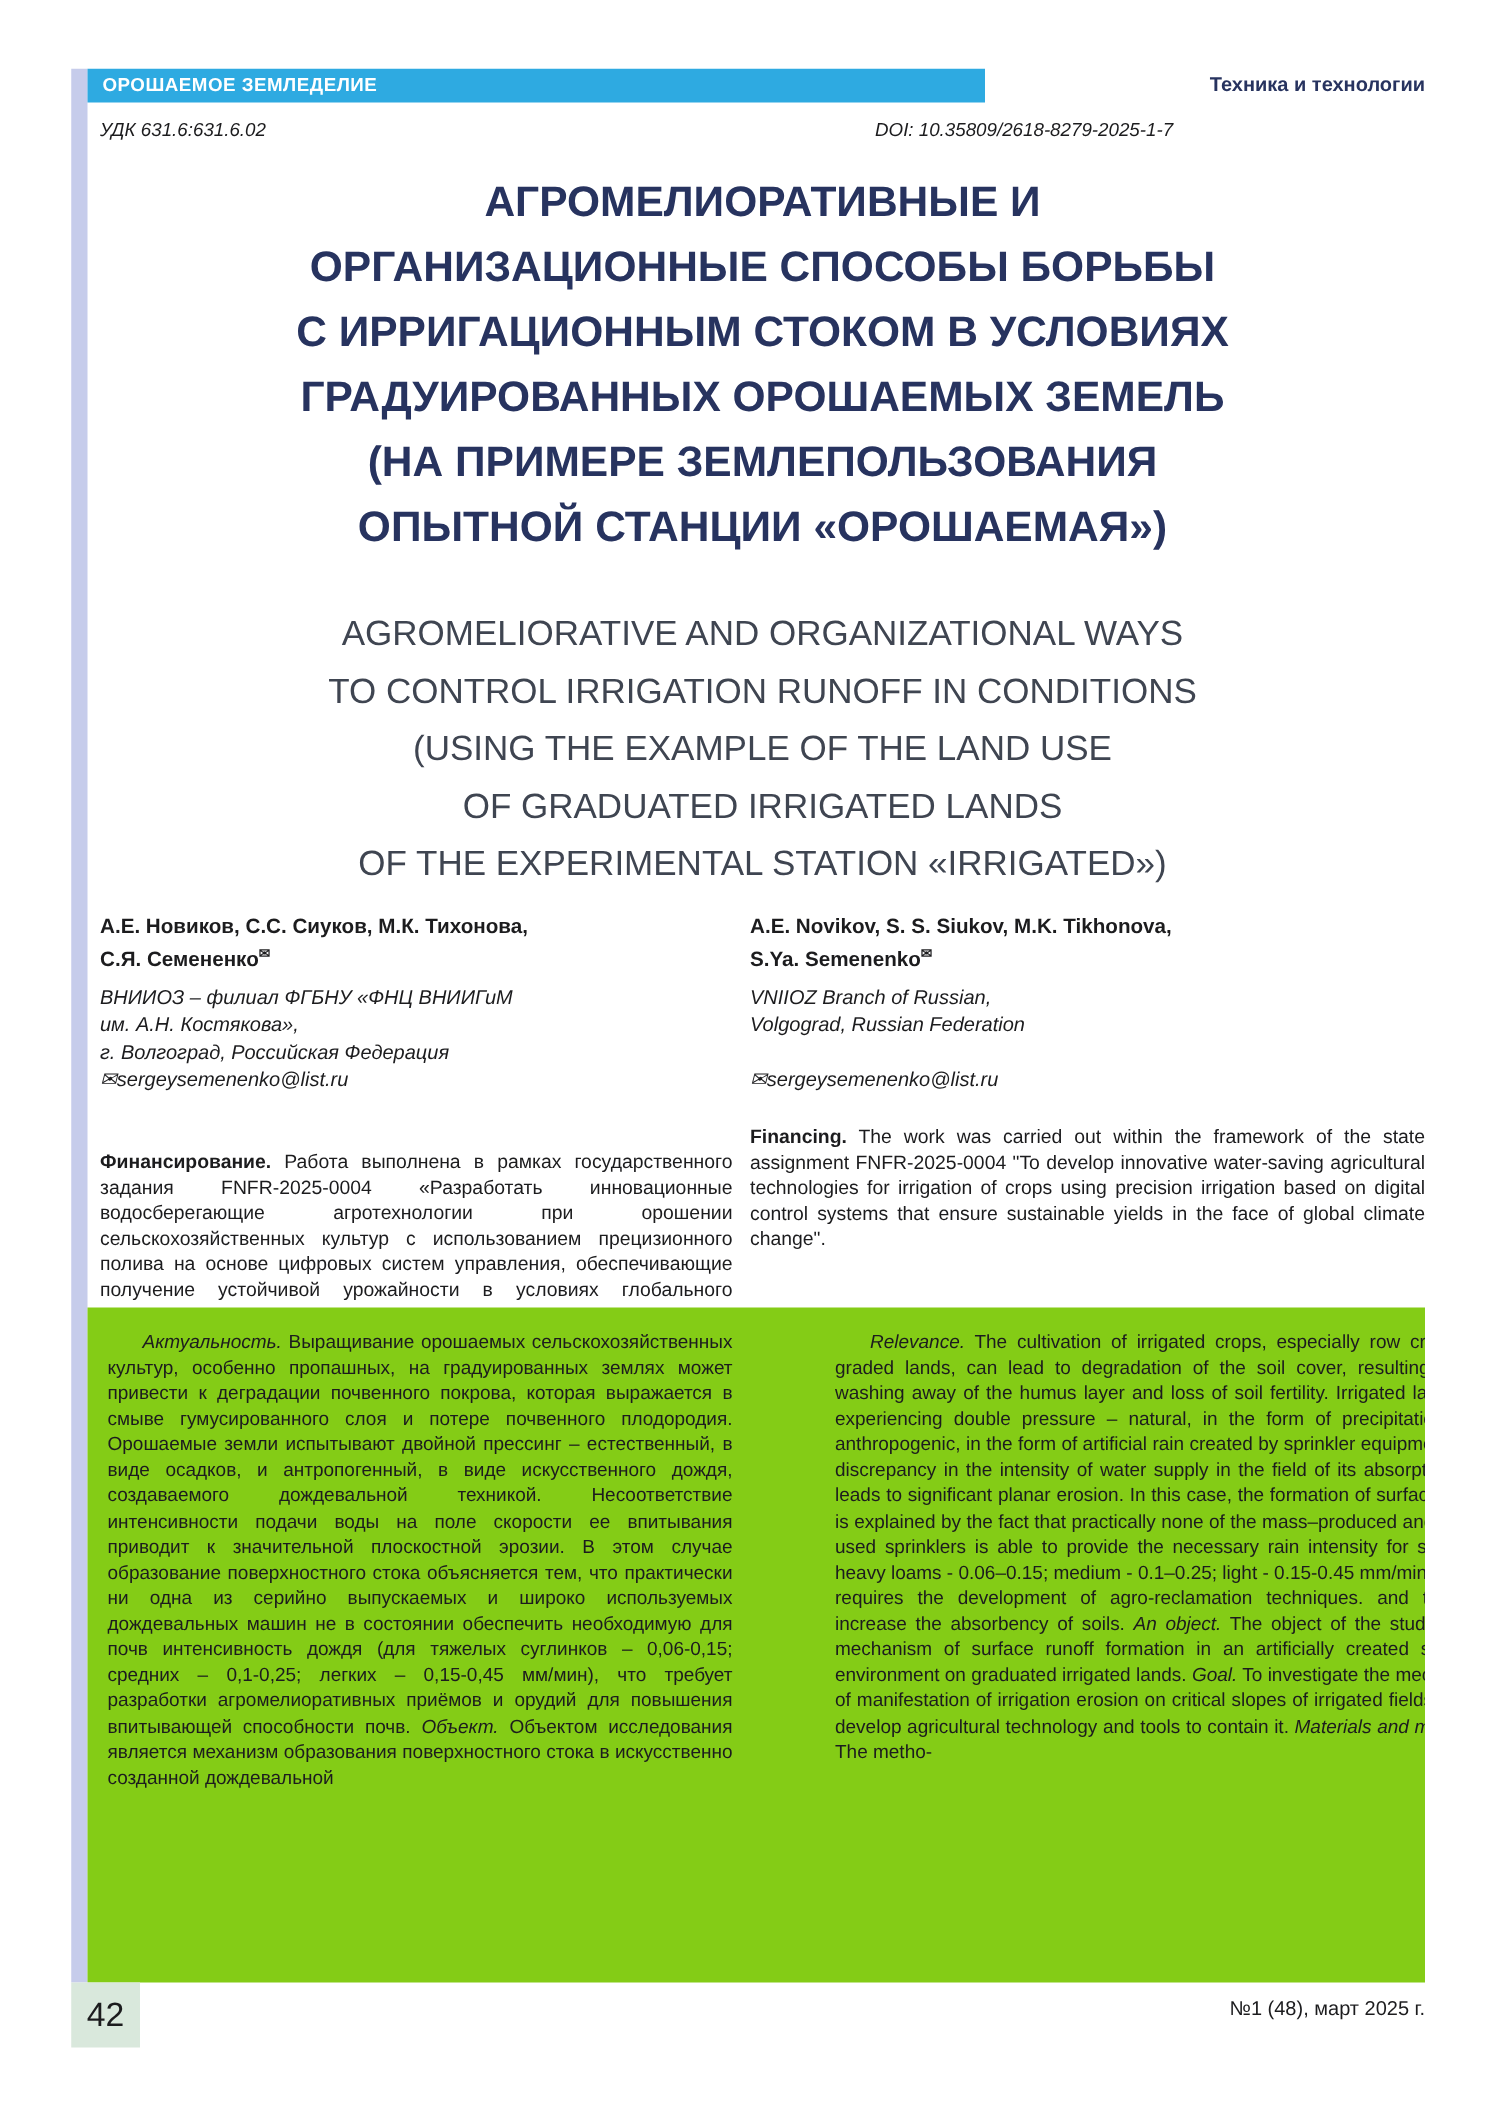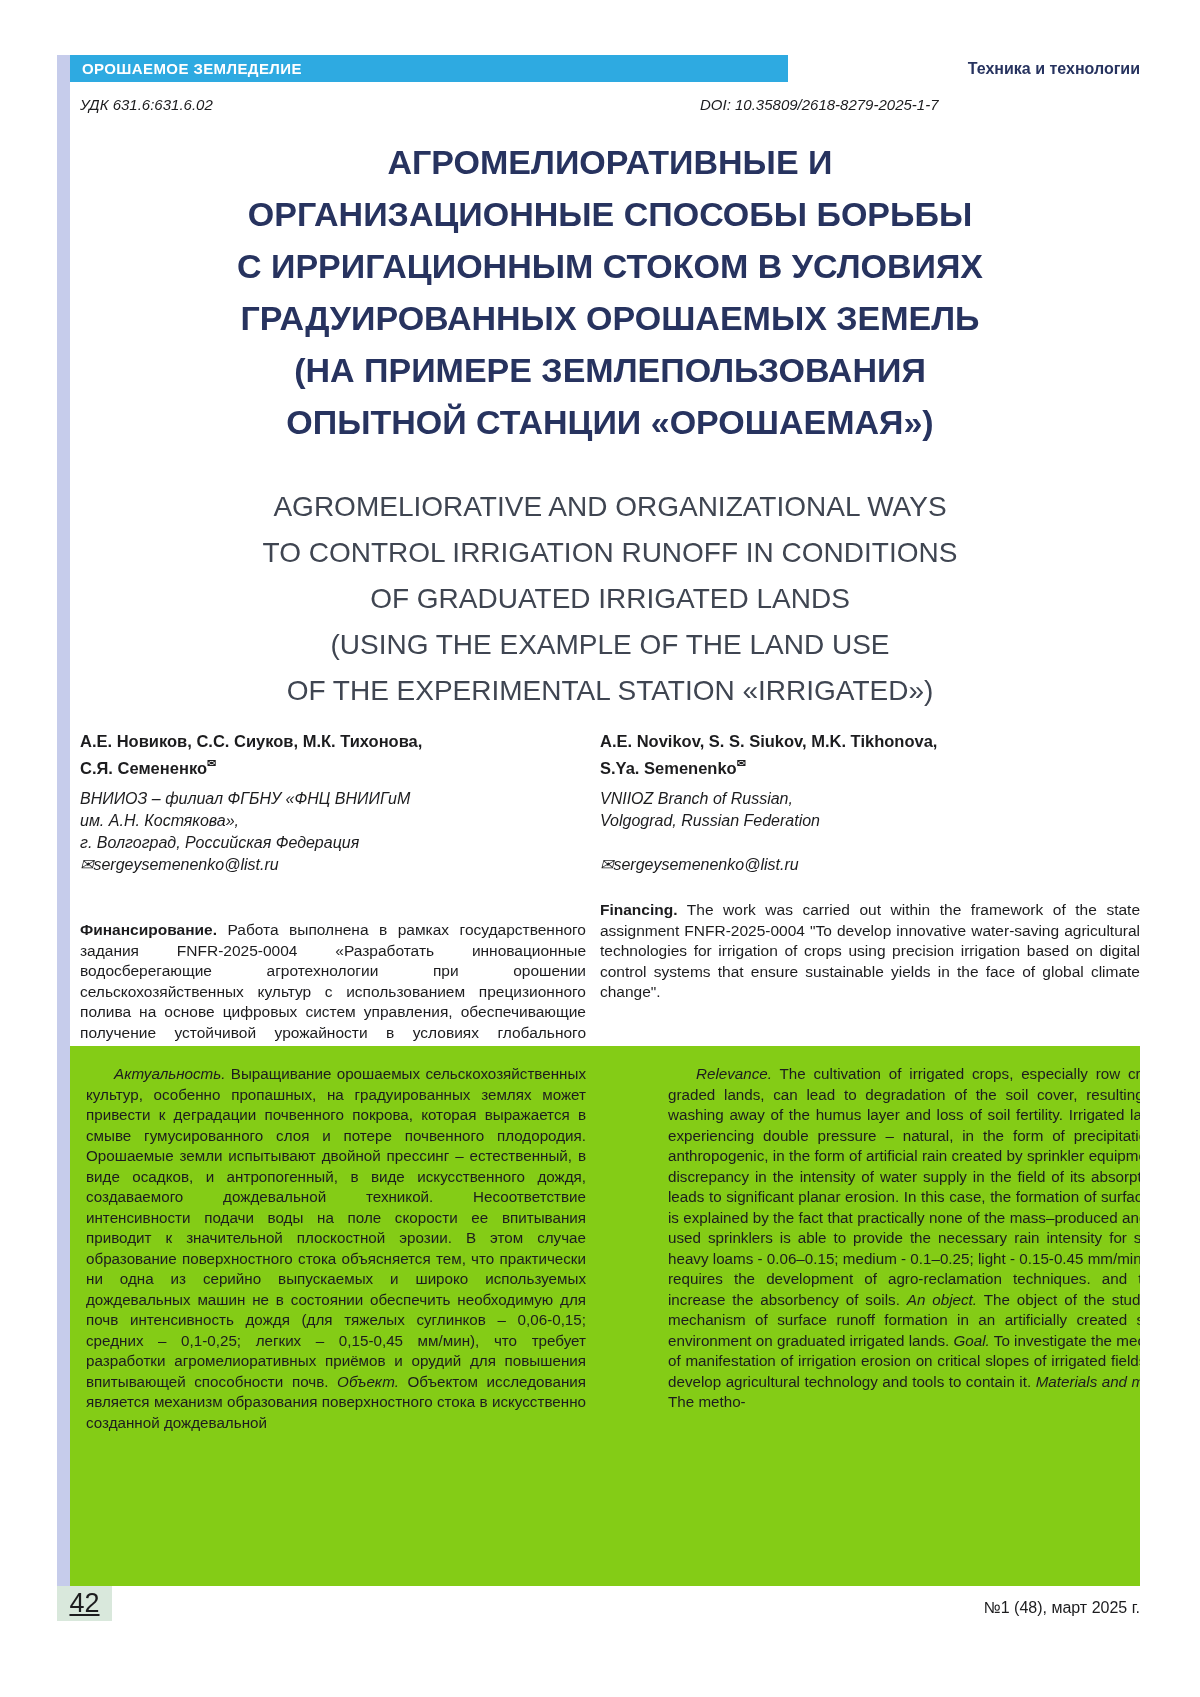--- a/index.html
+++ b/index.html
@@ -9,23 +9,23 @@
     font-family: "Liberation Sans", sans-serif;
     color: #1c1c1e;
     position: relative;
     overflow: hidden;
   }
   .abs-pos { position: absolute; }
 
   
   #left-stripe { left: 57px; top: 55px; width: 13px; height: 1531px; background: #c6cceb; }
   #pagenum-box {
-    left: 57px; top: 1586px; width: 55px; height: 35px;
+    left: 57px; top: 1586px; width: 55px; height: 52px;
     background: #d9e8dc; display: flex; align-items: center; justify-content: center;
-    font-size: 27px; font-weight: 500; color: #1c1c1e; text-decoration: underline;
+    font-size: 27px; font-weight: 500; color: #1c1c1e;
   }
 
   
   #header-bar { left: 70px; top: 55px; width: 718px; height: 27px; background: #2eaae1; }
   #header-bar .section-label {
     color: #ffffff; font-weight: 700; font-size: 15px; line-height: 27px;
     padding-left: 12px; letter-spacing: 0.4px;
   }
   #rubric { left: 800px; top: 60px; width: 340px; text-align: right;
     font-size: 16px; font-weight: 700; color: #27335f; }
@@ -90,22 +90,22 @@
   <div>ОРГАНИЗАЦИОННЫЕ СПОСОБЫ БОРЬБЫ</div>
   <div>С ИРРИГАЦИОННЫМ СТОКОМ В УСЛОВИЯХ</div>
   <div>ГРАДУИРОВАННЫХ ОРОШАЕМЫХ ЗЕМЕЛЬ</div>
   <div>(НА ПРИМЕРЕ ЗЕМЛЕПОЛЬЗОВАНИЯ</div>
   <div>ОПЫТНОЙ СТАНЦИИ «ОРОШАЕМАЯ»)</div>
 </div>
 
 <div id="title-en" class="abs-pos">
   <div>AGROMELIORATIVE AND ORGANIZATIONAL WAYS</div>
   <div>TO CONTROL IRRIGATION RUNOFF IN CONDITIONS</div>
+  <div>(USING THE EXAMPLE OF THE LAND USE</div>
   <div>OF GRADUATED IRRIGATED LANDS</div>
-  <div>(USING THE EXAMPLE OF THE LAND USE</div>
   <div>OF THE EXPERIMENTAL STATION «IRRIGATED»)</div>
 </div>
 
 <div id="authors-ru" class="abs-pos authors">
   <div>А.Е. Новиков, С.С. Сиуков, М.К. Тихонова,</div>
   <div><span>С.Я. Семененко</span><span class="mail-sup">✉</span></div>
 </div>
 
 <div id="authors-en" class="abs-pos authors">
   <div>A.E. Novikov, S. S. Siukov, M.K. Tikhonova,</div>

